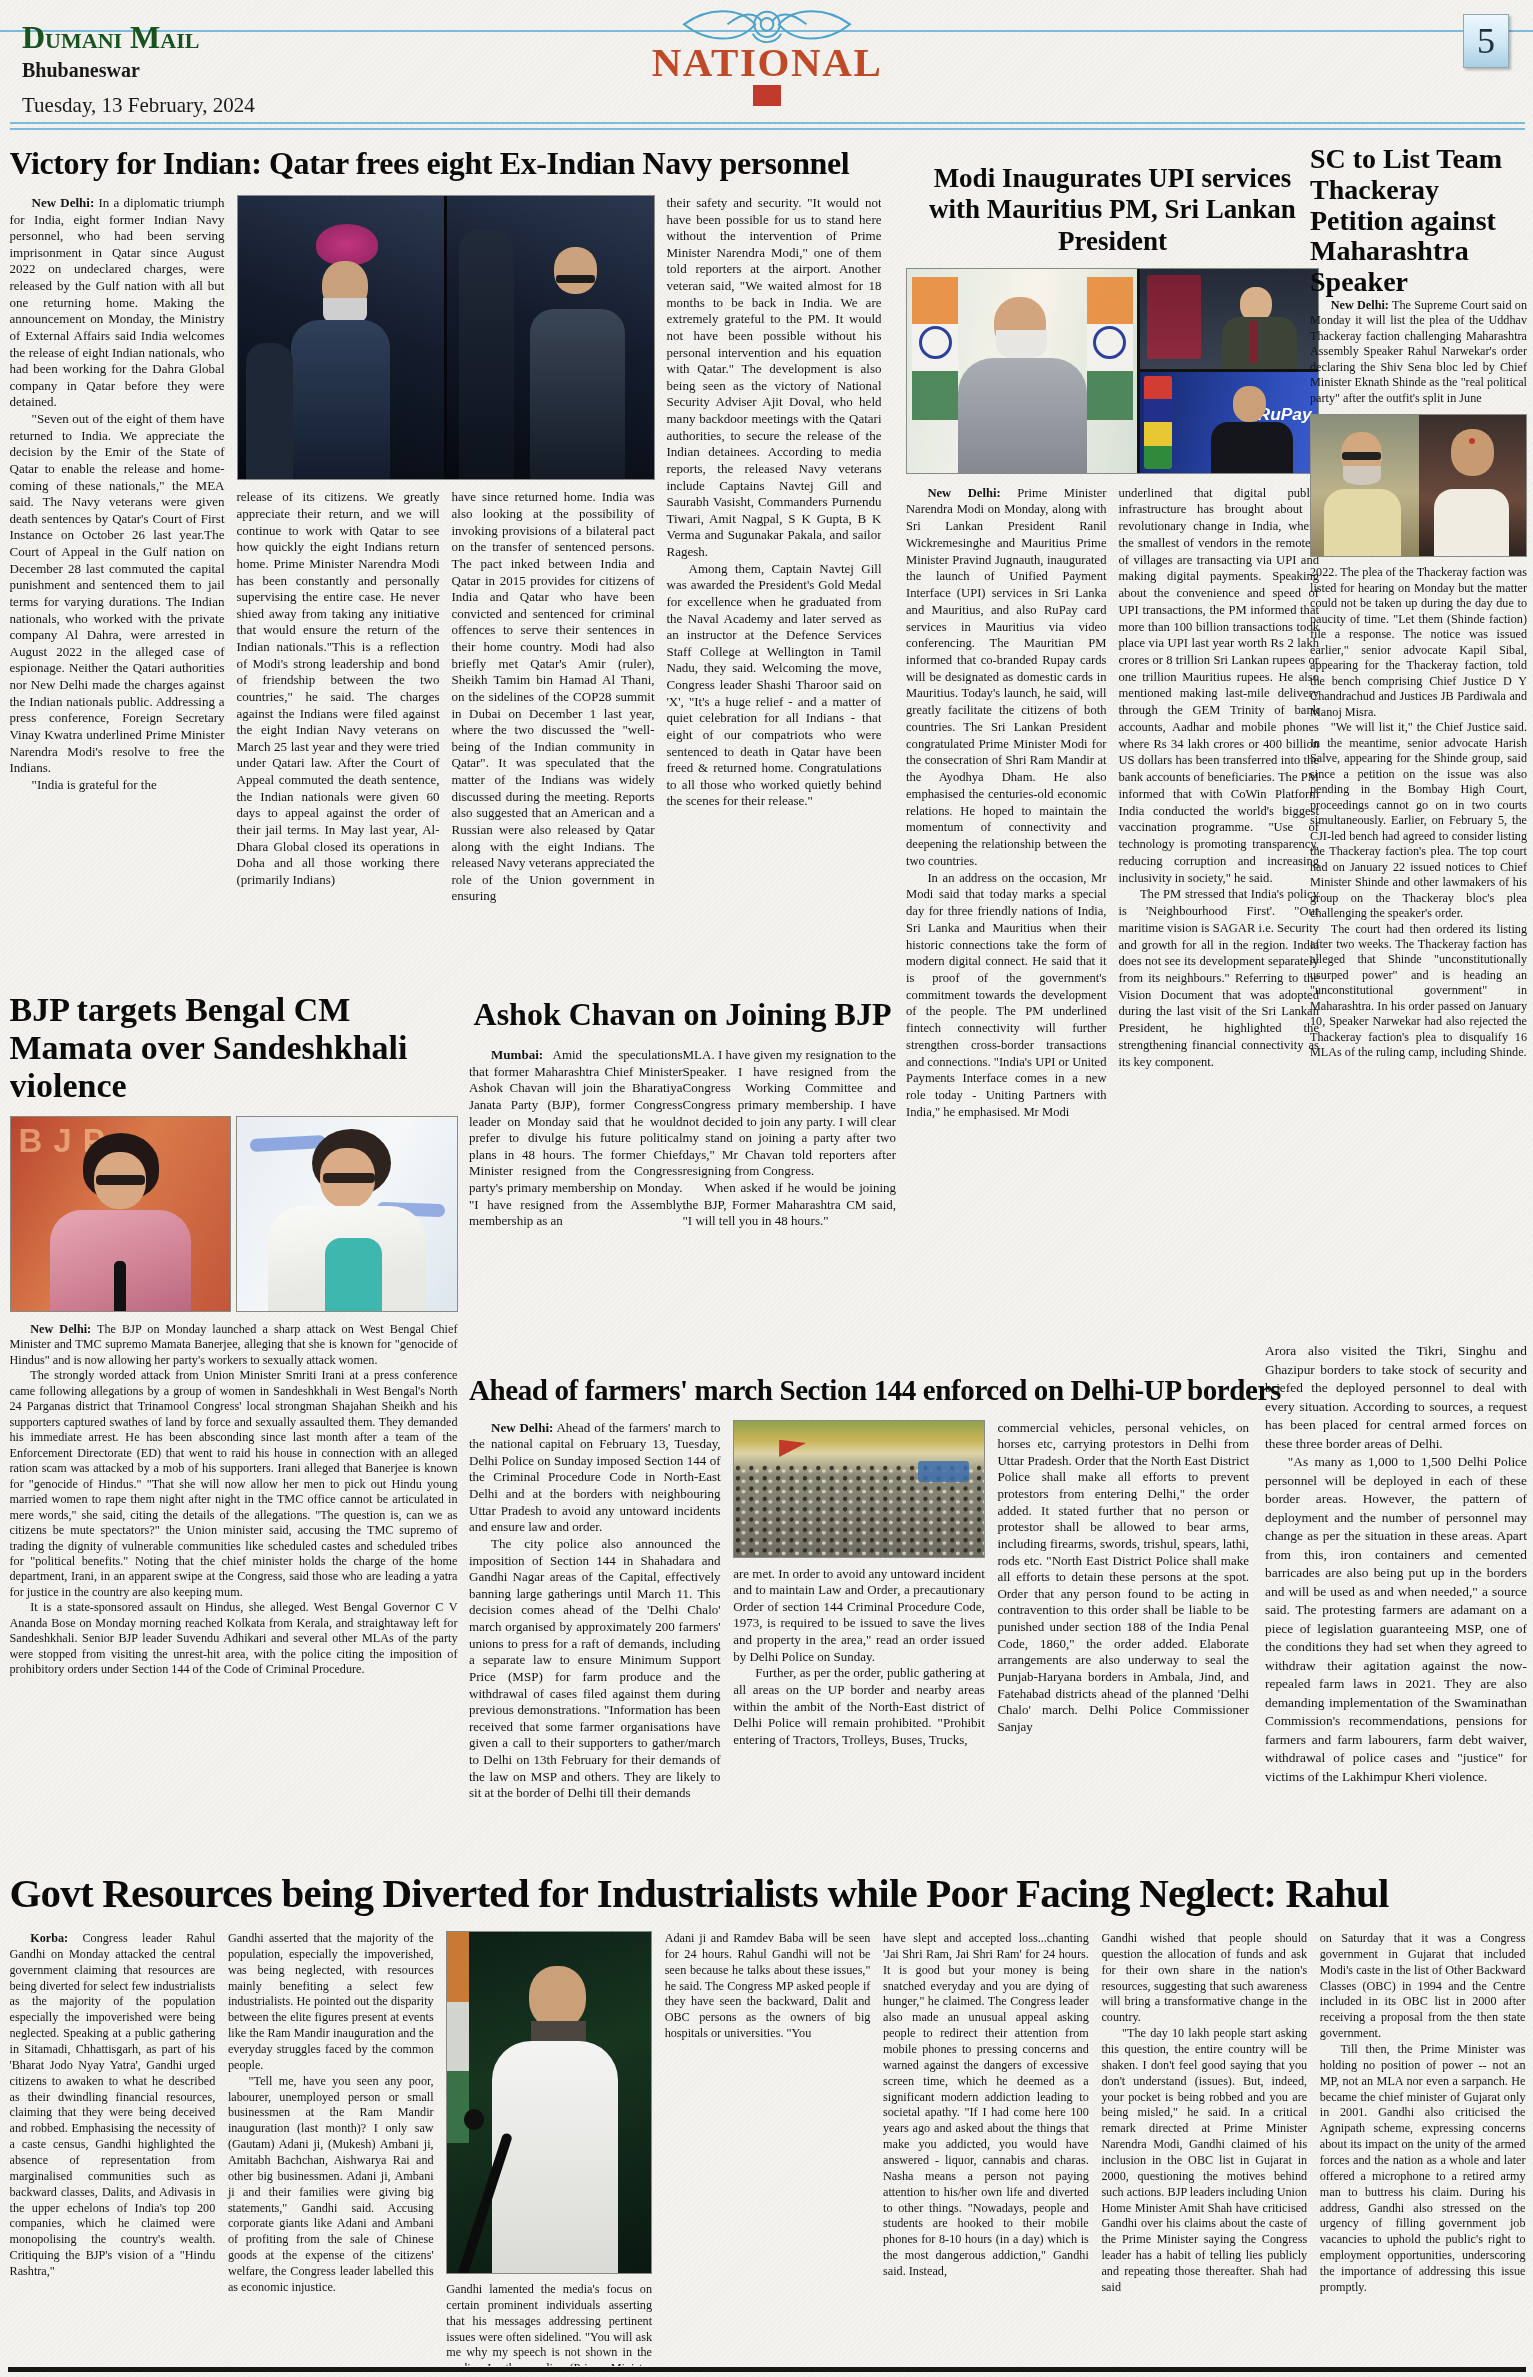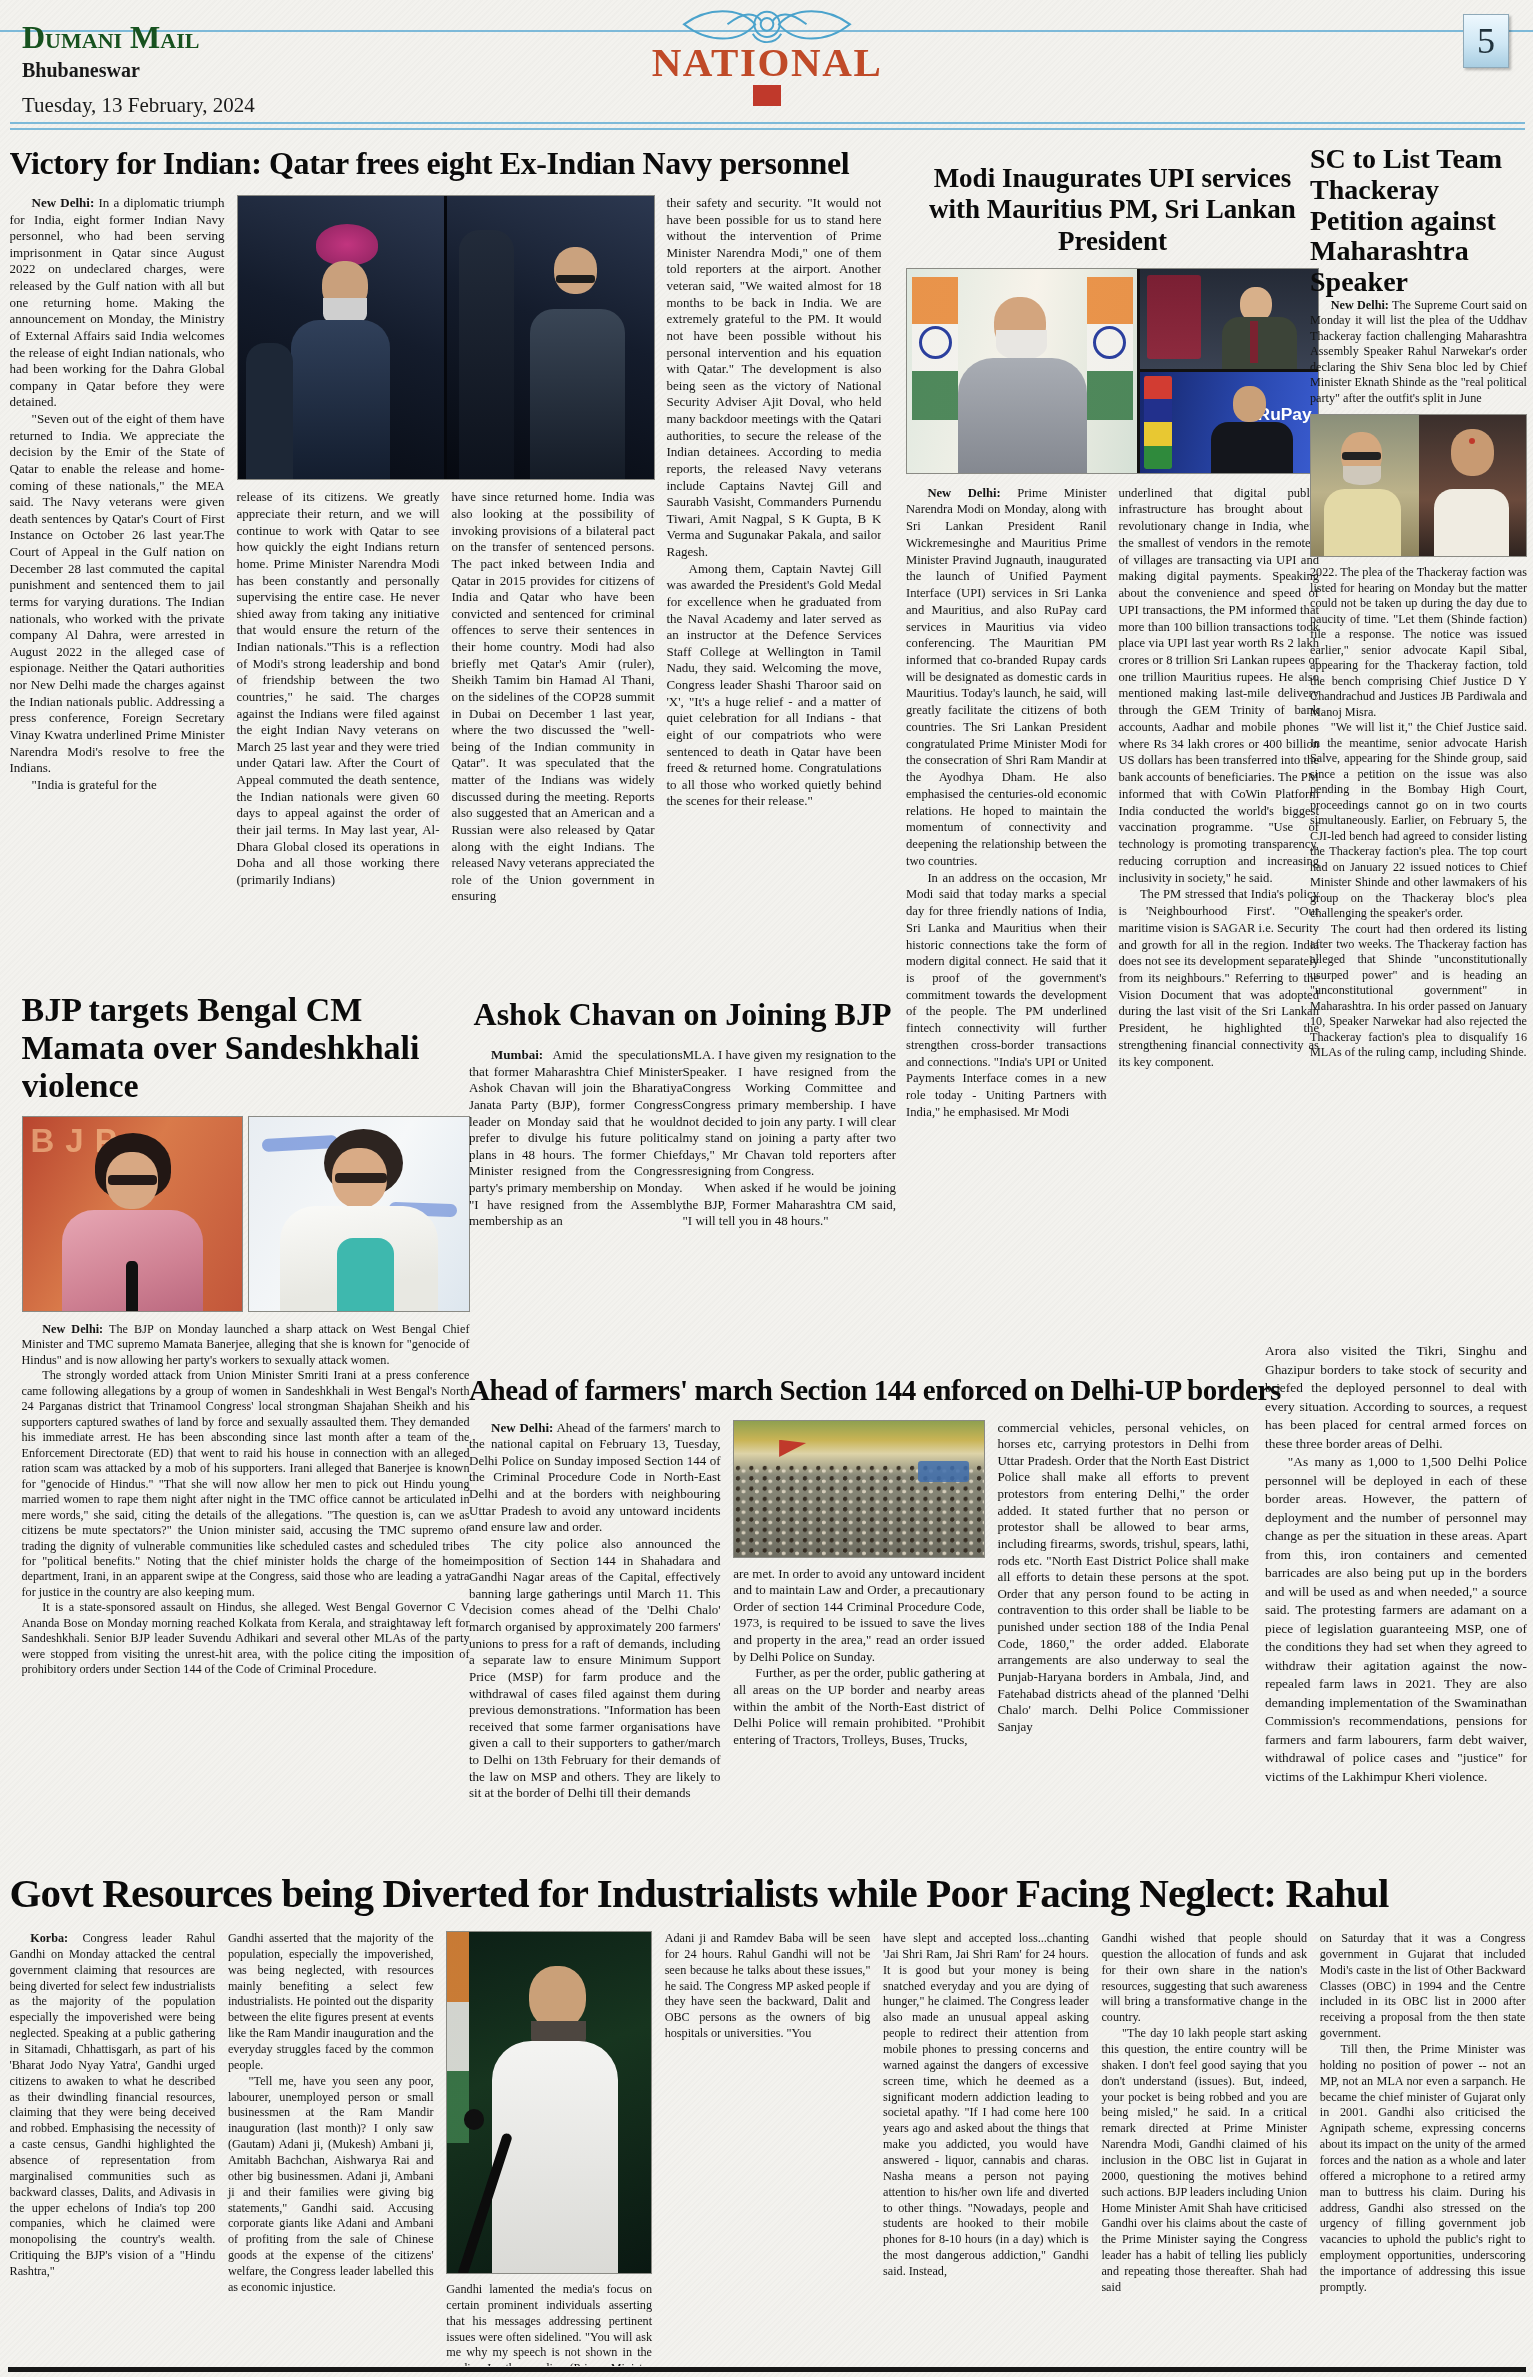--- a/index.html
+++ b/index.html
@@ -34,21 +34,21 @@
   #qatar{left:9.5px;top:139px;width:871px;height:851px;}
   #qatar .headline{font-size:32px;letter-spacing:-0.4px;white-space:nowrap;margin-top:6.3px;}
   #qatar .cols{gap:12px;margin-top:12.6px;}
   .colw{width:215px;flex:none;}
   #qatar .mid{width:418px;flex:none;}
   #qatar .qphoto{height:283px;margin-bottom:9.5px;display:flex;gap:3.2px;background:#05070c;}
   .qhalf{flex:1;position:relative;background:linear-gradient(200deg,#2c3850 0%,#141c2c 45%,#060910 100%);}
   #qatar .cols2{display:flex;gap:12px;}
   #qatar .cols2 > div{flex:1;}
   
-  #mamata{left:9.5px;top:991px;width:448px;height:800px;margin-left:12px;}
+  #mamata{left:9.5px;top:991px;width:448px;height:800px;}
   #mamata .headline{font-size:34px;line-height:1.12;}
   #mamata p{font-size:12.2px;line-height:1.27;}
   .mphotos{display:flex;gap:4.7px;margin:11px 0 9.5px 0;}
   .mphotos .photo{flex:1;height:194px;}
   .m-irani{background:linear-gradient(120deg,#b8452f 0%,#d97a4a 45%,#c2563a 100%);}
   .m-mamata{background:linear-gradient(120deg,#e8edf2 0%,#f6f8f9 50%,#dde6ee 100%);}
   .bjp-wm{position:absolute;top:4.7px;left:8px;font-family:"Liberation Sans",sans-serif;font-weight:bold;
     font-size:33px;letter-spacing:11px;color:rgba(255,214,160,0.55);}
   
   #chavan{left:469px;top:996px;width:427px;height:357px;}
@@ -56,21 +56,21 @@
   #chavan .cols{margin-top:14px;}
   #chavan .cols > div{flex:1;}
   
   #upi{left:890px;top:150px;width:413px;height:1190px;margin-left:16px;}
   #upi .headline{font-size:27px;line-height:1.18;text-align:center;margin-top:12.6px;}
   #upi .uphoto{height:204px;margin-top:9.5px;display:flex;gap:3.2px;background:#111;}
   .u-left{width:56%;position:relative;background:linear-gradient(100deg,#dfe8df 0%,#f7f3ea 50%,#d5e0d5 100%);}
   .u-right{flex:1;display:flex;flex-direction:column;gap:3.2px;}
   .u-sl{flex:1;position:relative;background:linear-gradient(180deg,#242a36 0%,#3a4252 100%);}
   .u-mu{flex:1;position:relative;background:linear-gradient(100deg,#16266b 0%,#2a49b0 60%,#3a5cd0 100%);}
-  .rupay{position:absolute;right:6.3px;top:32%;font-family:"Liberation Sans",sans-serif;
+  .rupay{position:absolute;right:6.3px;top:32%;font-family:"Liberation Sans",sans-serif;font-style:italic;
     font-weight:bold;font-size:17.4px;color:#fff;}
   #upi .cols{gap:12px;margin-top:11px;}
   #upi .cols > div{flex:1;}
   #upi p{font-size:12.6px;line-height:1.33;}
   
   #sc{left:1310px;top:144px;width:217px;height:1189px;}
   #sc .headline{font-size:28px;line-height:1.1;}
   #sc p{font-size:12.2px;line-height:1.27;}
   #sc .scphoto{height:141px;margin:8px 0;display:flex;}
   .sc-l{flex:1;background:linear-gradient(180deg,#8a8f7a 0%,#bcb28a 55%,#8f855f 100%);position:relative;}

